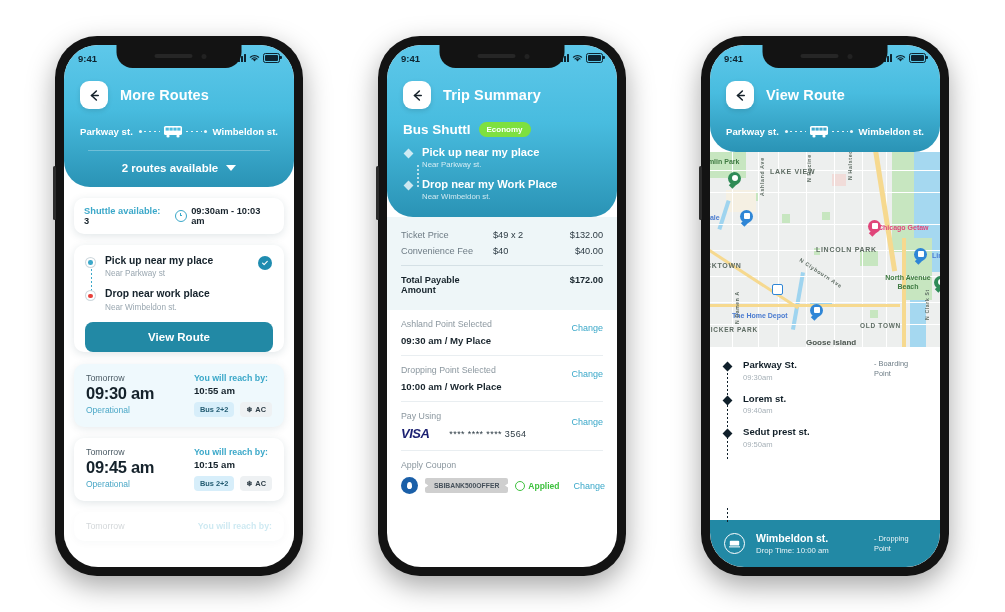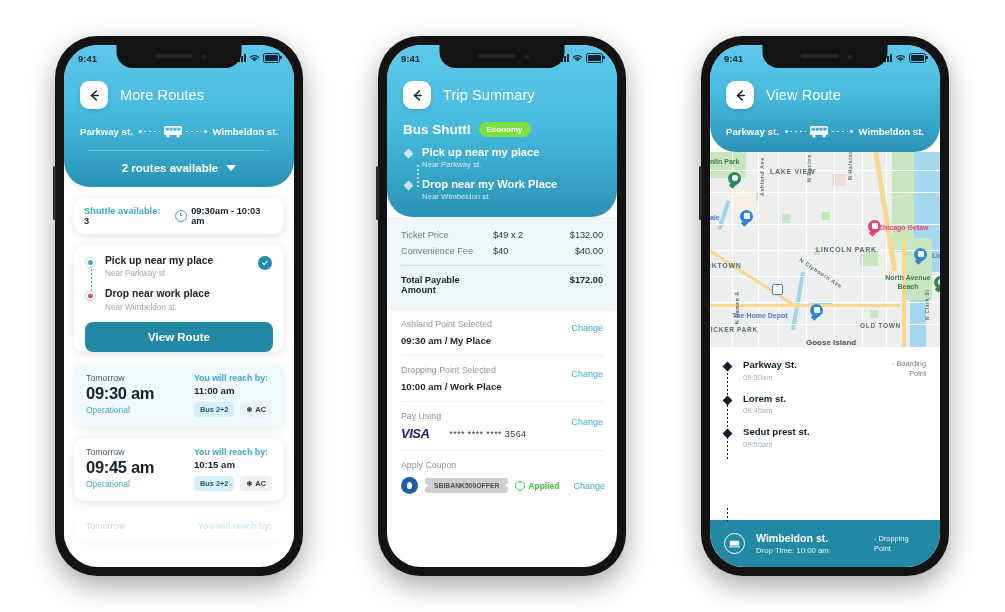--- a/index.html
+++ b/index.html
@@ -63,21 +63,21 @@
     border-bottom-left-radius:26px;border-bottom-right-radius:26px;
     padding:30px 16px 0 16px;box-sizing:border-box;
   }
   .hdr-row{display:flex;align-items:center;gap:12px;padding-top:6px;}
   .backbtn{
     width:28px;height:28px;border-radius:9px;background:#fff;
     display:flex;align-items:center;justify-content:center;flex:none;
     box-shadow:0 2px 5px rgba(0,0,0,.12);
   }
   .backbtn svg{width:15px;height:15px;}
-  .hdr-title{color:#fff;font-size:14.5px;font-weight:normal;letter-spacing:.1px;}
+  .hdr-title{color:#fff;font-size:14.5px;font-weight:bold;letter-spacing:.1px;}
 
   .route-row{display:flex;align-items:center;gap:6px;margin-top:15px;color:#fff;font-size:9.6px;font-weight:600;}
   .route-line{flex:1;display:flex;align-items:center;justify-content:center;gap:2px;position:relative;height:14px;}
   .dashes{flex:1;height:1px;
     background-image:linear-gradient(to right,rgba(255,255,255,.85) 45%,rgba(255,255,255,0) 0%);
     background-size:5px 1px;background-repeat:repeat-x;}
   .dot-end{width:3px;height:3px;border-radius:50%;background:rgba(255,255,255,.9);flex:none;}
   .bus-ico{flex:none;width:22px;height:13px;display:flex;align-items:center;justify-content:center;}
 
   .hdr-sep{height:1px;background:rgba(255,255,255,.28);margin:12px 8px 0 8px;}
@@ -194,21 +194,21 @@
   .pin .tip{position:absolute;left:4px;top:9px;width:5px;height:7px;transform:rotate(45deg) translate(-1px,1px);}
   .pin i{position:absolute;left:3.5px;top:3.2px;width:6px;height:6px;background:#fff;border-radius:1px;display:block;}
 
   .p3-stops{padding:12px 14px 0 14px;position:relative;background:#fff;}
   .p3-stop{display:flex;align-items:flex-start;position:relative;}
   .p3-stop + .p3-stop{margin-top:11px;}
   .p3-dia{width:7px;height:7px;background:#10202b;transform:rotate(45deg);flex:none;margin-top:4px;}
   .p3-txt{margin-left:12px;flex:1;}
   .p3-txt .n{font-size:9.6px;font-weight:bold;color:#111f28;}
   .p3-txt .t{font-size:7.6px;color:#a6b0b7;margin-top:2.5px;}
-  .p3-note{font-size:7.4px;color:#6e7d86;line-height:1.35;width:52px;text-align:right;}
+  .p3-note{font-size:7.4px;color:#6e7d86;line-height:1.35;width:52px;text-align:left;}
   .p3-vdash{position:absolute;left:17px;top:22px;width:1.4px;height:92px;
     background-image:linear-gradient(to bottom,#10202b 50%,transparent 0);background-size:1.4px 4px;}
   .p3-footer{
     position:absolute;left:0;right:0;bottom:0;background:#2289a5;
     padding:12px 14px;box-sizing:border-box;display:flex;align-items:center;
     border-bottom-left-radius:34px;border-bottom-right-radius:34px;
   }
   .busring{width:19px;height:19px;border-radius:50%;border:1.4px solid #fff;display:flex;align-items:center;justify-content:center;flex:none;}
   .p3-footer .ftxt{margin-left:11px;flex:1;}
   .p3-footer .fn{color:#fff;font-size:10.6px;font-weight:bold;}
@@ -329,21 +329,21 @@
         </div>
 
         <div class="card timecard active">
           <div class="tc-left">
             <div class="day">Tomorrow</div>
             <div class="big">09:30 am</div>
             <div class="op">Operational</div>
           </div>
           <div class="tc-right">
             <div class="reach">You will reach by:</div>
-            <div class="eta">11:00 am</div>
+            <div class="eta">10:55 am</div>
             <div class="tags">
               <span class="tag bus">Bus 2+2</span>
               <span class="tag ac">
                 <span class="snow">❄</span>
                 <span>AC</span>
               </span>
             </div>
           </div>
         </div>
 

